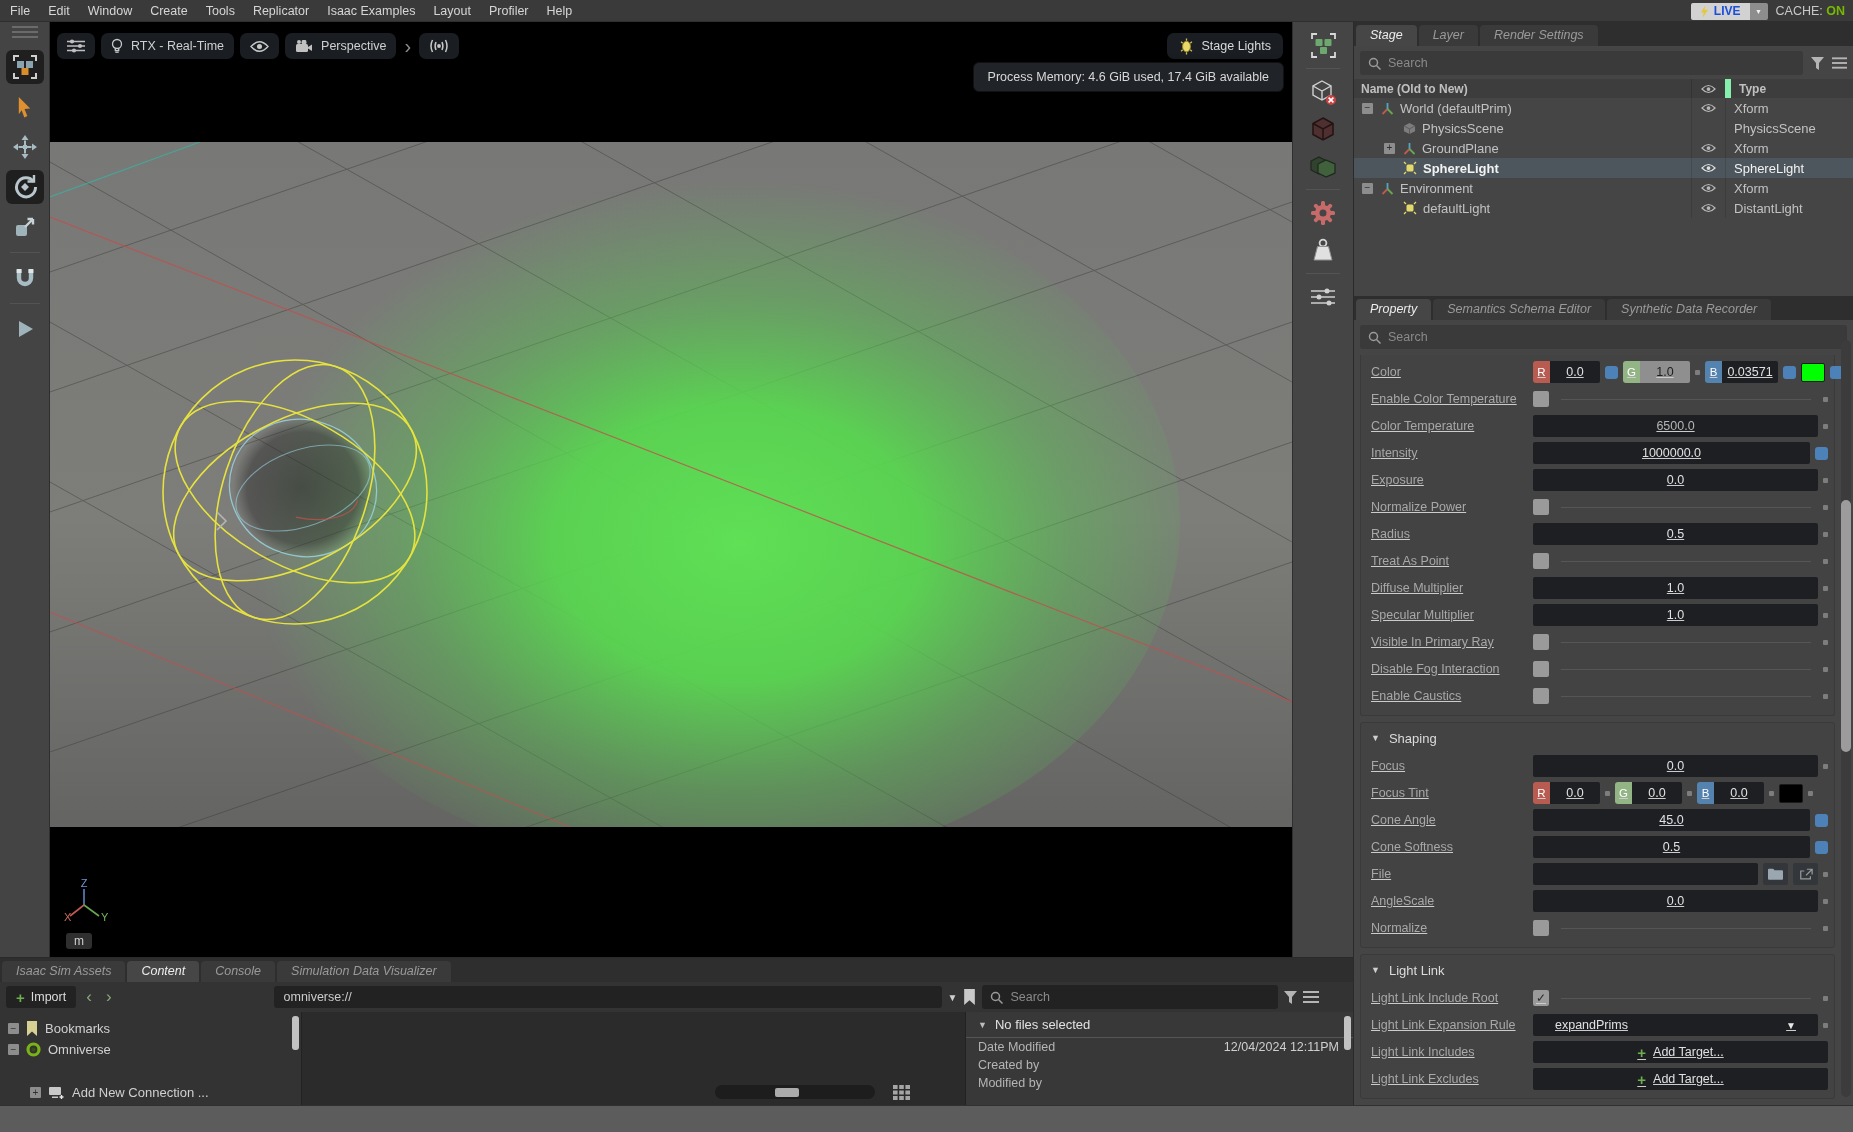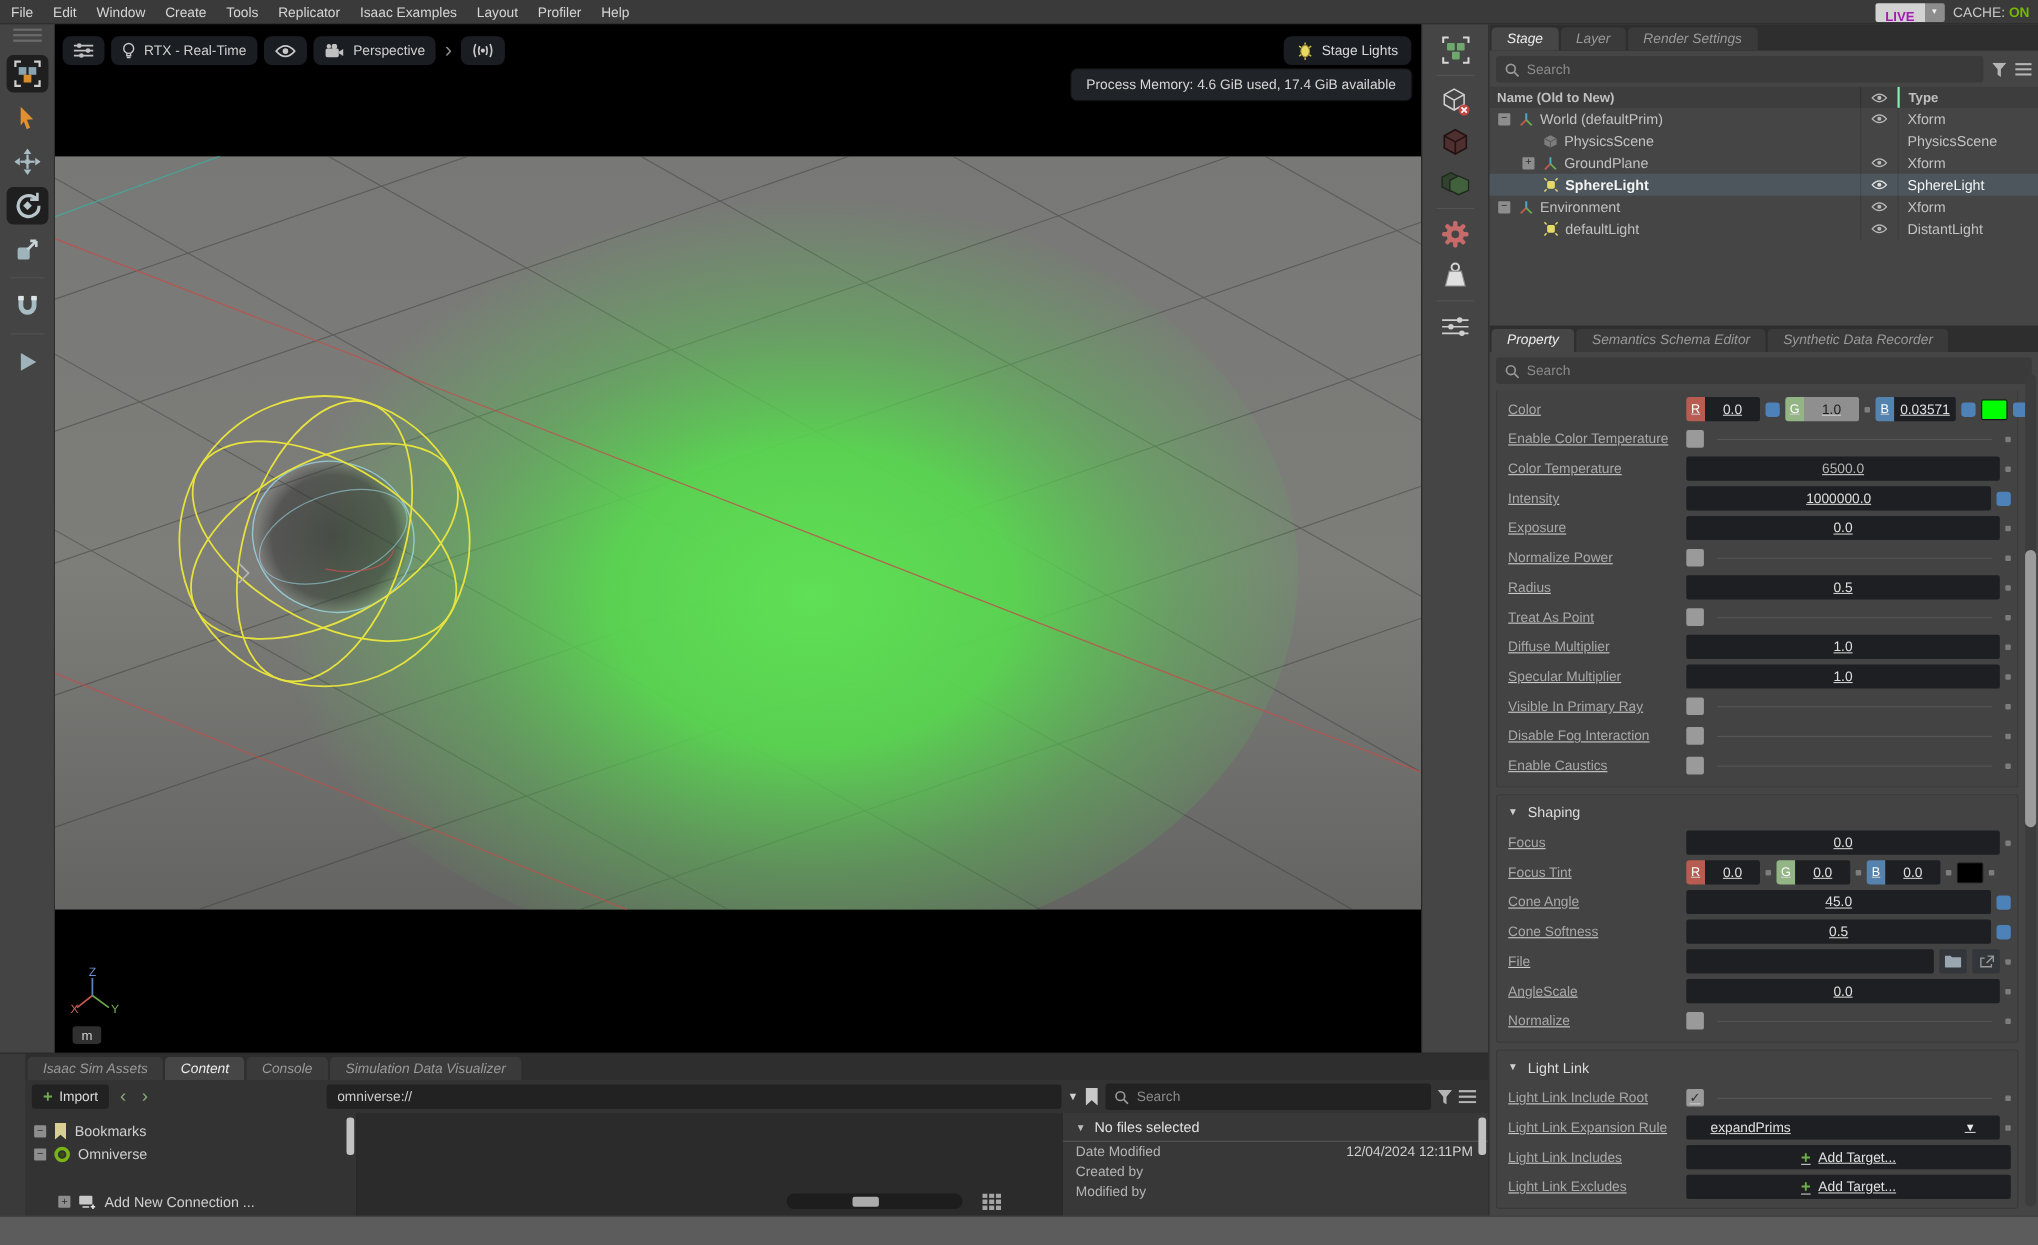--- a/index.html
+++ b/index.html
@@ -4,21 +4,21 @@
 <style>
   * { margin:0; padding:0; box-sizing:border-box; }
   html,body { background:#2a2a2a; }
   body { font-family:"Liberation Sans","DejaVu Sans",sans-serif; font-size:12.5px; color:#cccccc; }
   .app { position:relative; width:1853px; height:1132px; background:#454545; overflow:hidden; display:flex; flex-direction:column; }
 
   
   .menubar { height:22px; background:#3a3a3a; border-bottom:1px solid #2e2e2e; display:flex; align-items:center; padding:0 10px; gap:18px; flex:none; position:relative; }
   .menu-item { color:#d6d6d6; cursor:default; }
   .menubar-right { position:absolute; right:8px; top:0; height:22px; display:flex; align-items:center; gap:8px; }
-  .live-btn { display:flex; align-items:center; gap:5px; background:#d2d2d2; color:#a21caf; border:none; height:17px; padding:0 9px; border-radius:2px 0 0 2px; font-weight:bold; font-size:12px;flex-direction:column; }
+  .live-btn { display:flex; align-items:center; gap:5px; background:#d2d2d2; color:#1d4ed8; border:none; height:17px; padding:0 9px; border-radius:2px 0 0 2px; font-weight:bold; font-size:12px; }
   .live-caret { background:#8d8d8d; border:none; height:17px; width:18px; border-radius:0 2px 2px 0; color:#f0f0f0; font-size:7px; line-height:17px; }
   .cache { color:#c8c8c8; }
   .cache-on { color:#76b900; font-weight:bold; }
 
   
   .main { flex:1; display:flex; min-height:0; }
   .left-stack { width:1353px; flex:none; display:flex; flex-direction:column; }
   .work-row { height:935px; display:flex; flex:none; }
 
   
@@ -53,21 +53,21 @@
   .searchrow { display:flex; align-items:center; margin:5px 6px 4px; gap:8px; flex:none; }
   .searchfield { flex:1; display:flex; align-items:center; gap:7px; background:#3a3a3a; height:24px; border-radius:3px; padding:0 8px; }
   .searchfield input { flex:1; background:transparent; border:none; outline:none; color:#ddd; font-size:12.5px; font-family:inherit; }
   .searchfield input::placeholder { color:#8a8a8a; }
   .iconbtn { background:none; border:none; display:flex; align-items:center; }
 
   
   .tree-header { height:19px; background:#3d3d3d; display:flex; align-items:center; font-size:12px; color:#c0c0c0; font-weight:bold; flex:none; }
   .tcol-name { flex:1; padding-left:7px; }
   .tcol-eye { width:34px; display:flex; justify-content:center; border-left:1px solid #333; height:100%; align-items:center; }
-  .tcol-type { width:128px; padding-left:8px; border-left:2px solid #86efac; height:100%; display:flex; align-items:center; }
+  .tcol-type { width:128px; padding-left:8px; border-left:6px solid #86efac; height:100%; display:flex; align-items:center; }
   .tree-row { height:20px; display:flex; align-items:center; color:#c2c2c2; font-size:13px; }
   .tree-row.selected { background:#4c565c; color:#f2f2f2; }
   .tr-name { flex:1; display:flex; align-items:center; gap:6px; padding-left:6px; height:100%; }
   .tr-eye { width:34px; display:flex; justify-content:center; align-items:center; height:100%; border-left:1px solid rgba(0,0,0,0.12); }
   .tr-type { width:128px; padding-left:8px; height:100%; display:flex; align-items:center; border-left:1px solid rgba(0,0,0,0.12); }
   .indent { width:16px; flex:none; }
   .expslot { width:15px; flex:none; display:flex; justify-content:center; }
   .expbox { width:11px; height:11px; background:#8d8d8d; color:#2e2e2e; border-radius:1px; font-size:10px; line-height:10px; text-align:center; border:none; padding:0; }
   .stage-filler { height:78px; flex:none; }
 
@@ -93,21 +93,21 @@
   .swatch { width:24px; height:19px; border-radius:2px; flex:none; border:1px solid #1a1a1a; }
   .ddfield { flex:1; background:#1d1f22; height:22px; display:flex; align-items:center; padding:0 22px; color:#e0e0e0; border-radius:2px; border:none; font-size:12.5px; }
   .ddfield .dd-arrow { margin-left:auto; color:#e8e8e8; font-size:10px; }
   .addtarget { flex:1; background:#1d1f22; height:22px; display:flex; align-items:center; justify-content:center; gap:7px; color:#e0e0e0; border-radius:2px; border:none; font-size:12.5px; }
   .addtarget .plus { color:#6fae4e; font-weight:bold; font-size:15px; }
   .sqbtn { width:25px; height:22px; background:#33373b; border:none; border-radius:2px; display:flex; align-items:center; justify-content:center; flex:none; }
   .prop-scroll-track { position:absolute; right:2px; top:318px; bottom:8px; width:10px; background:#3c3c3c; border-radius:5px; }
   .prop-scroll-thumb { position:absolute; right:2px; top:478px; height:252px; width:10px; background:#9c9c9c; border-radius:5px; border:none; }
 
   
-  .bottom-panel { height:148px; flex:none; border-top:1px solid #2a2a2a; display:flex; flex-direction:column; background:#3a3a3a;padding-left:23px; }
+  .bottom-panel { height:148px; flex:none; border-top:1px solid #2a2a2a; display:flex; flex-direction:column; background:#3a3a3a; }
   .browser-toolbar { height:30px; background:#333; display:flex; align-items:center; padding:0 6px; gap:6px; flex:none; }
   .import-btn { display:flex; align-items:center; gap:6px; background:#222; border:none; color:#dcdcdc; height:22px; padding:0 10px; border-radius:3px; font-size:12.5px; }
   .import-btn .plus { color:#6fae4e; font-weight:bold; font-size:15px; }
   .navchev { background:none; border:none; color:#8aa87a; font-size:17px; line-height:20px; padding:0 4px; }
   .path-field { width:668px; margin-left:152px; background:#222; height:22px; border-radius:3px; display:flex; align-items:center; padding:0 10px; }
   .path-field input { flex:1; background:transparent; border:none; outline:none; color:#cccccc; font-size:12.5px; font-family:inherit; }
   .browser-body { flex:1; display:flex; min-height:0; }
   .btree-col { width:302px; flex:none; background:#333; border-right:1px solid #222; position:relative; padding-top:6px; }
   .btree-row { height:21px; display:flex; align-items:center; gap:7px; padding-left:8px; color:#d0d0d0; font-size:13px; }
   .btree-row.add-new { margin-top:22px; padding-left:30px; }

